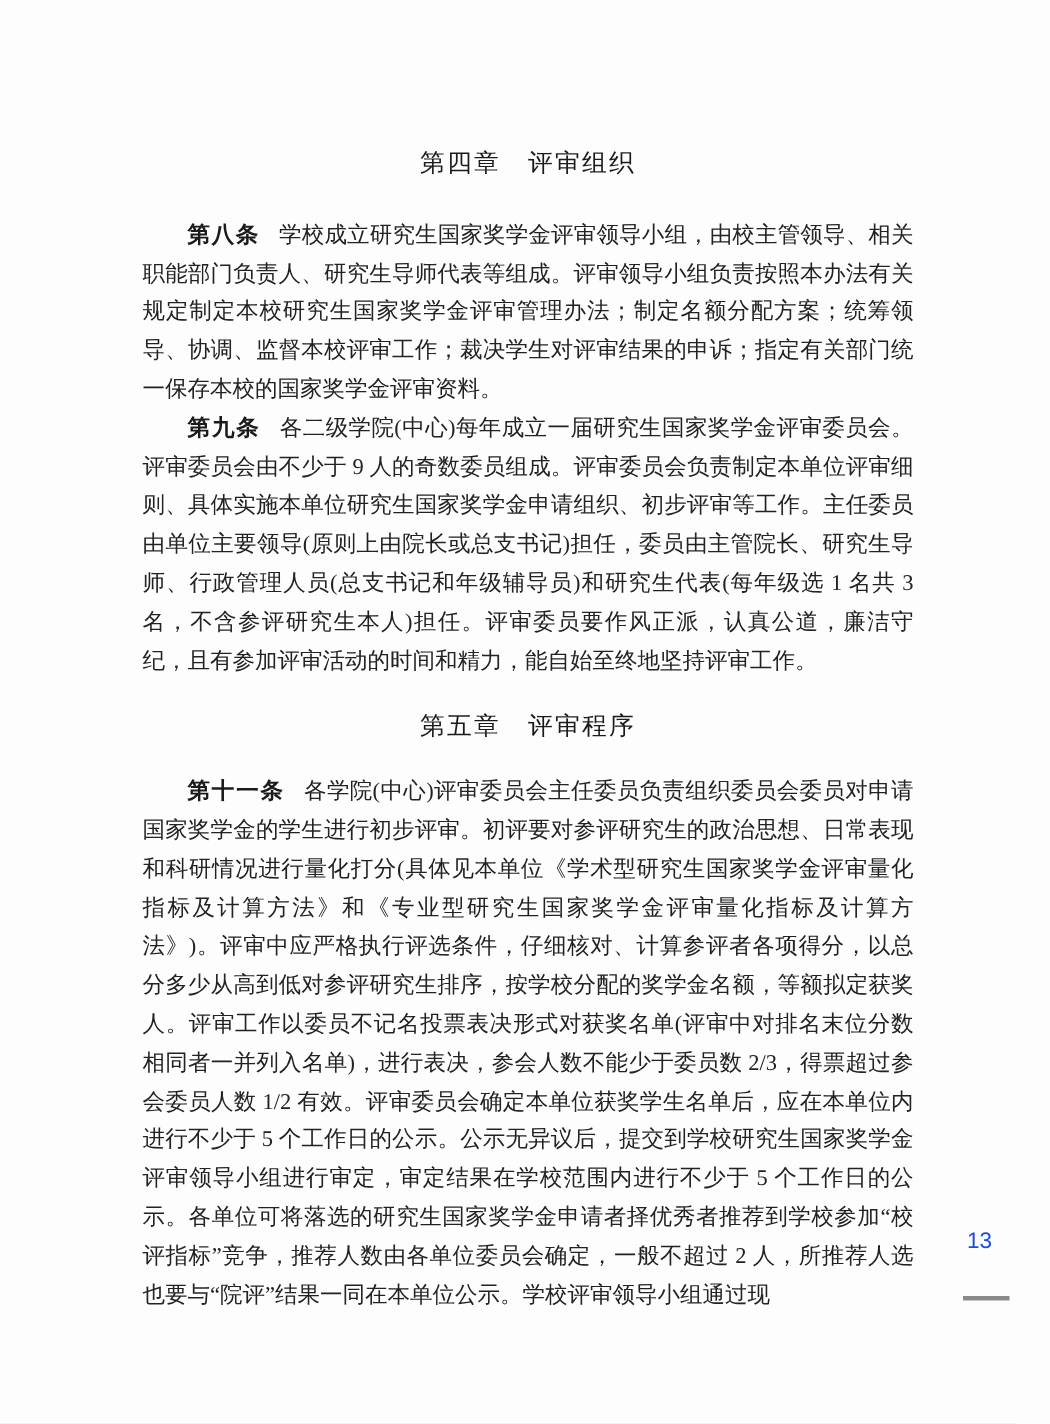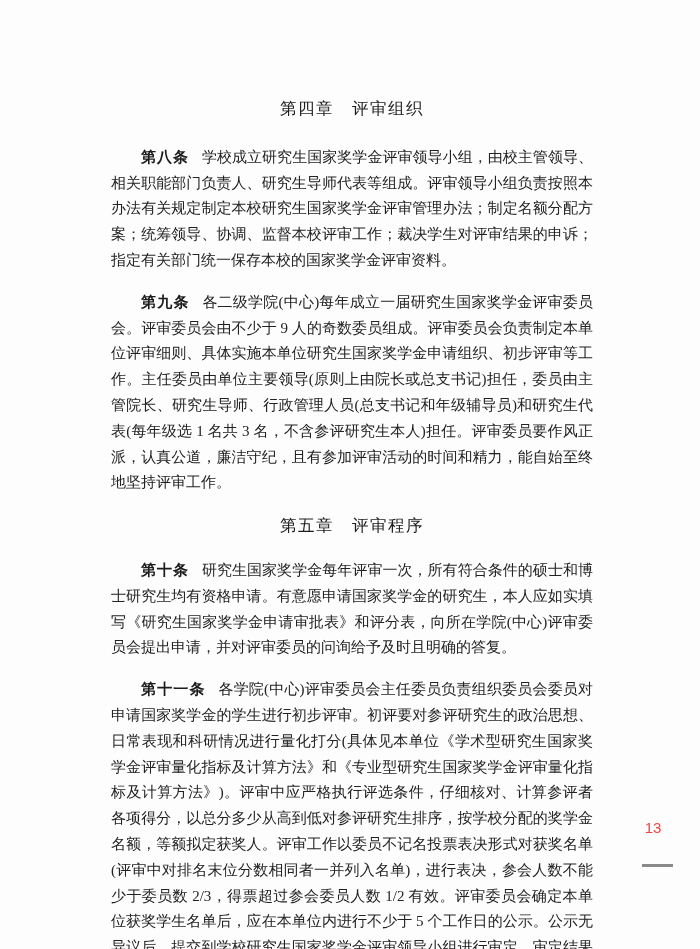--- a/index.html
+++ b/index.html
@@ -34,38 +34,38 @@
     margin: 0 0 23px 0;
     line-height: 25.8px;
     letter-spacing: 1.5px;
     color: #1b1b1b;
   }
   .chapter-heading.second {
     margin-top: 17px;
     margin-bottom: 19px;
   }
   .article {
-    margin: 16px;
+    margin: 0;
     text-indent: 2em;
   }
   .article-number {
     font-weight: bold;
     margin-right: 0.85em;
     letter-spacing: 1px;
     color: #1b1b1b;
   }
   .page-number {
     position: absolute;
     left: 633px;
     top: 819px;
     width: 40px;
     text-align: center;
     font-family: "Liberation Sans", "DejaVu Sans", sans-serif;
     font-size: 15px;
-    color: #ef4444;
+    color: #1d4ed8;
   }
   .page-rule {
     position: absolute;
     left: 642px;
     top: 864px;
     width: 31px;
     height: 3px;
     background: #8a8a8a;
   }
 </style>
@@ -77,21 +77,20 @@
   <div class="content">
 
     <h2 class="chapter-heading">第四章　评审组织</h2>
 
     <p class="article"><b class="article-number">第八条</b><span>学校成立研究生国家奖学金评审领导小组，由校主管领导、相关职能部门负责人、研究生导师代表等组成。评审领导小组负责按照本办法有关规定制定本校研究生国家奖学金评审管理办法；制定名额分配方案；统筹领导、协调、监督本校评审工作；裁决学生对评审结果的申诉；指定有关部门统一保存本校的国家奖学金评审资料。</span></p>
 
     <p class="article"><b class="article-number">第九条</b><span>各二级学院(中心)每年成立一届研究生国家奖学金评审委员会。评审委员会由不少于 9 人的奇数委员组成。评审委员会负责制定本单位评审细则、具体实施本单位研究生国家奖学金申请组织、初步评审等工作。主任委员由单位主要领导(原则上由院长或总支书记)担任，委员由主管院长、研究生导师、行政管理人员(总支书记和年级辅导员)和研究生代表(每年级选 1 名共 3 名，不含参评研究生本人)担任。评审委员要作风正派，认真公道，廉洁守纪，且有参加评审活动的时间和精力，能自始至终地坚持评审工作。</span></p>
 
     <h2 class="chapter-heading second">第五章　评审程序</h2>
 
-    <p class="article"><b class="article-number">第十条</b><span>研究生国家奖学金每年评审一次，所有符合条件的硕士和博士研究生均有资格申请。有意愿申请国家奖学金的研究生，本人应如实填写《研究生国家奖学金申请审批表》和评分表，向所在学院(中心)评审委员会提出申请，并对评审委员的问询给予及时且明确的答复。</span></p>
 
     <p class="article"><b class="article-number">第十一条</b><span>各学院(中心)评审委员会主任委员负责组织委员会委员对申请国家奖学金的学生进行初步评审。初评要对参评研究生的政治思想、日常表现和科研情况进行量化打分(具体见本单位《学术型研究生国家奖学金评审量化指标及计算方法》和《专业型研究生国家奖学金评审量化指标及计算方法》)。评审中应严格执行评选条件，仔细核对、计算参评者各项得分，以总分多少从高到低对参评研究生排序，按学校分配的奖学金名额，等额拟定获奖人。评审工作以委员不记名投票表决形式对获奖名单(评审中对排名末位分数相同者一并列入名单)，进行表决，参会人数不能少于委员数 2/3，得票超过参会委员人数 1/2 有效。评审委员会确定本单位获奖学生名单后，应在本单位内进行不少于 5 个工作日的公示。公示无异议后，提交到学校研究生国家奖学金评审领导小组进行审定，审定结果在学校范围内进行不少于 5 个工作日的公示。各单位可将落选的研究生国家奖学金申请者择优秀者推荐到学校参加“校评指标”竞争，推荐人数由各单位委员会确定，一般不超过 2 人，所推荐人选也要与“院评”结果一同在本单位公示。学校评审领导小组通过现</span></p>
 
   </div>
 
   <div class="page-number">13</div>
 
   <div class="page-rule"></div>
 
 </div>

